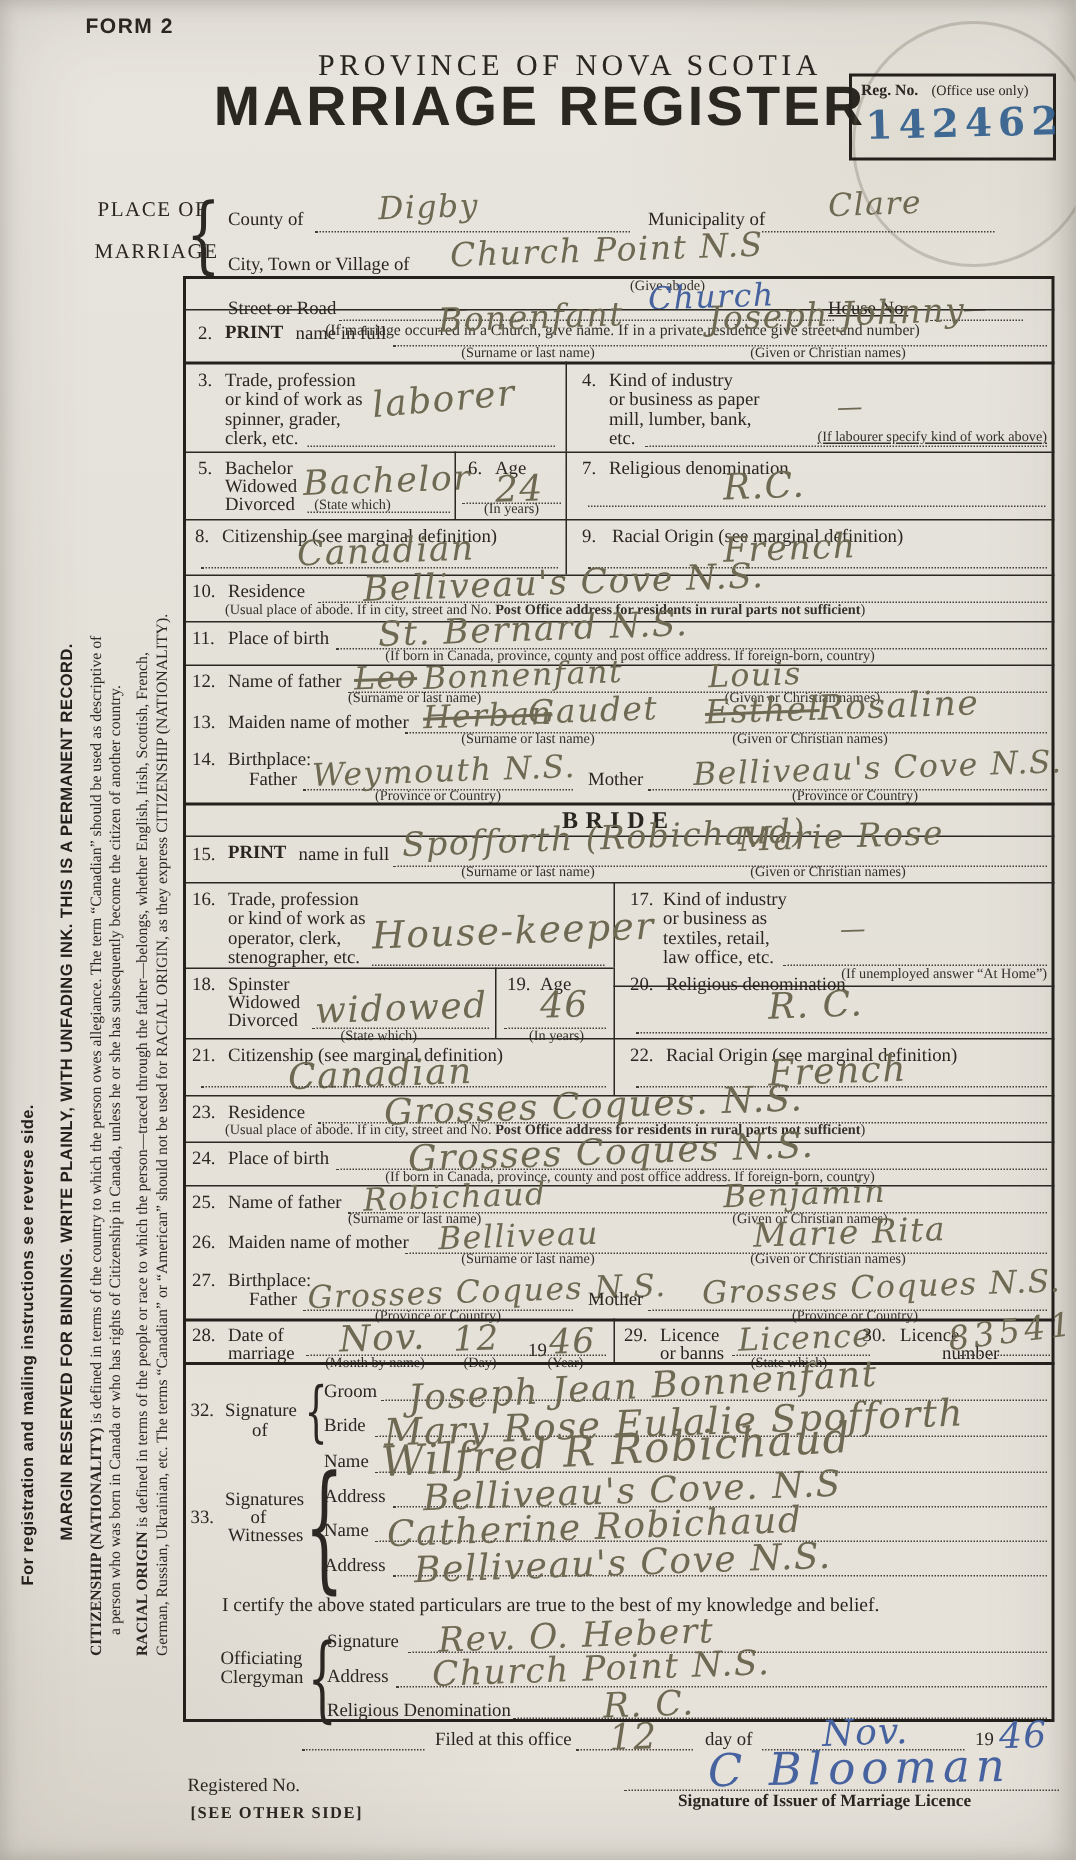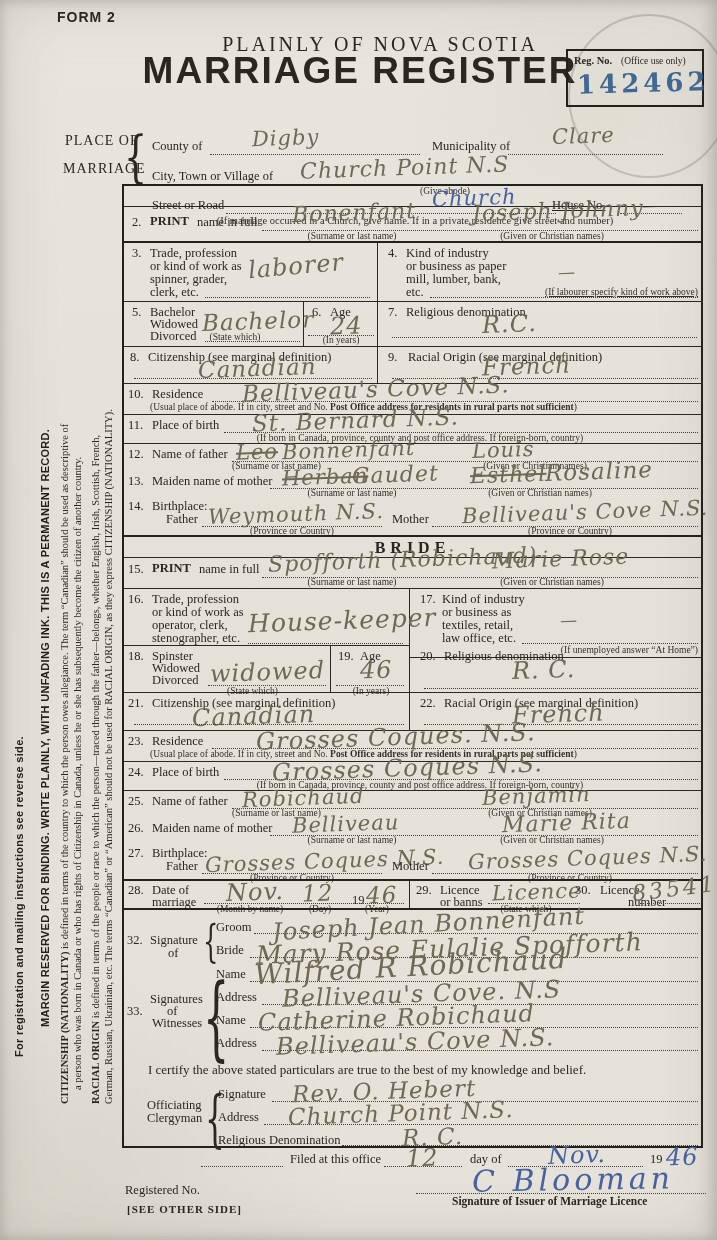--- a/index.html
+++ b/index.html
@@ -34,21 +34,21 @@
   .m-serif{font-size:10.5px;line-height:13px;color:#2b2722;}
   .center{text-align:center;}
   .right{text-align:right;}
 </style>
 </head>
 <body>
 
 <div class="page">
 
   <div class="lbl bold" style="left:57px;top:10px;font-family:'Liberation Sans',sans-serif;font-size:14px;letter-spacing:1px;">FORM 2</div>
-  <div class="abs center" style="left:130px;top:33px;width:500px;font-size:20px;letter-spacing:3px;">PLAINLY OF NOVA SCOTIA</div>
+  <div class="abs center" style="left:130px;top:33px;width:500px;font-size:20px;letter-spacing:3px;">PROVINCE OF NOVA SCOTIA</div>
   <div class="abs center bold" style="left:60px;top:50px;width:600px;font-family:'Liberation Sans',sans-serif;font-size:37px;letter-spacing:2px;">MARRIAGE REGISTER</div>
 
   <div class="circle-stamp"></div>
   <div class="regbox">
     <span class="abs bold" style="left:6px;top:4px;font-size:10.5px;">Reg. No.</span>
     <span class="abs" style="left:53px;top:5px;font-size:9.5px;">(Office use only)</span>
     <span class="abs bold" style="left:9px;top:17px;font-family:'DejaVu Serif',serif;font-size:26px;letter-spacing:4px;color:#2e5d8c;transform:rotate(-1.5deg);opacity:.9;">142462</span>
   </div>
 
   <div class="lbl" style="left:65px;top:134px;font-size:14px;letter-spacing:1px;">PLACE OF</div>

